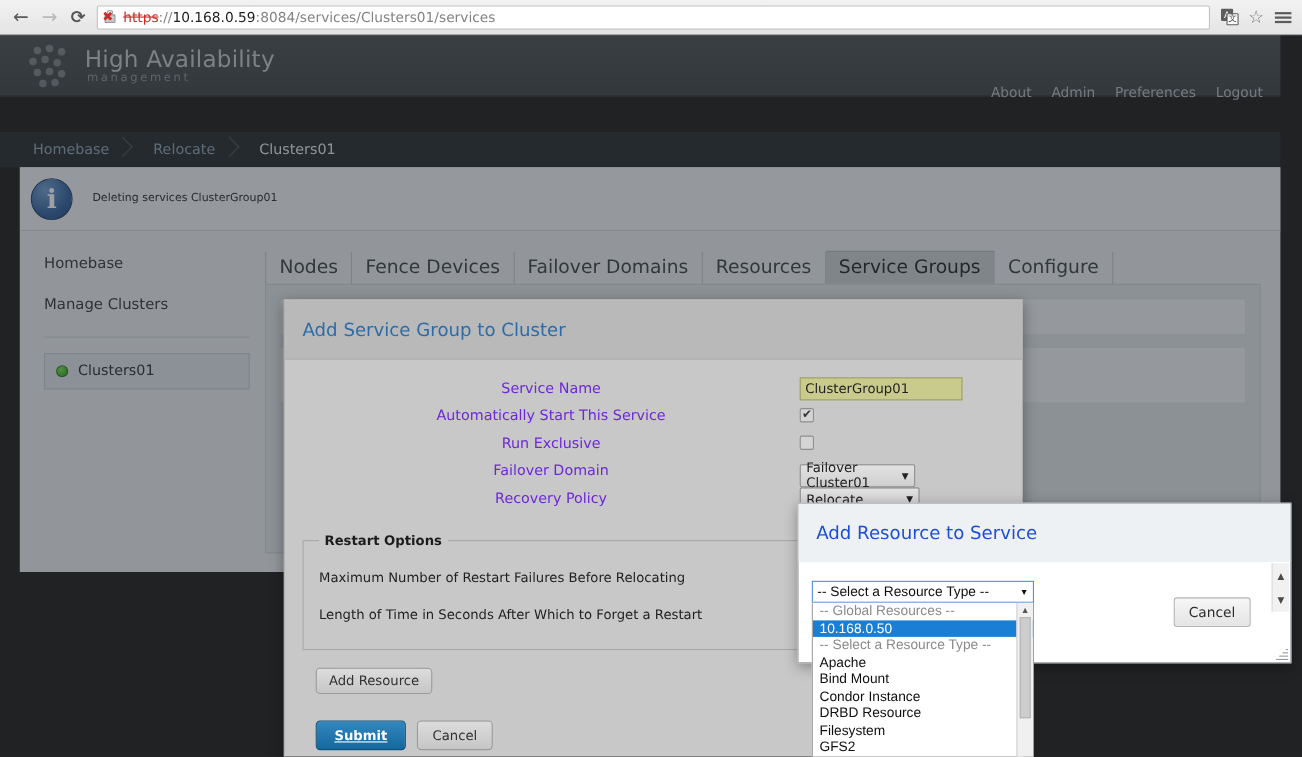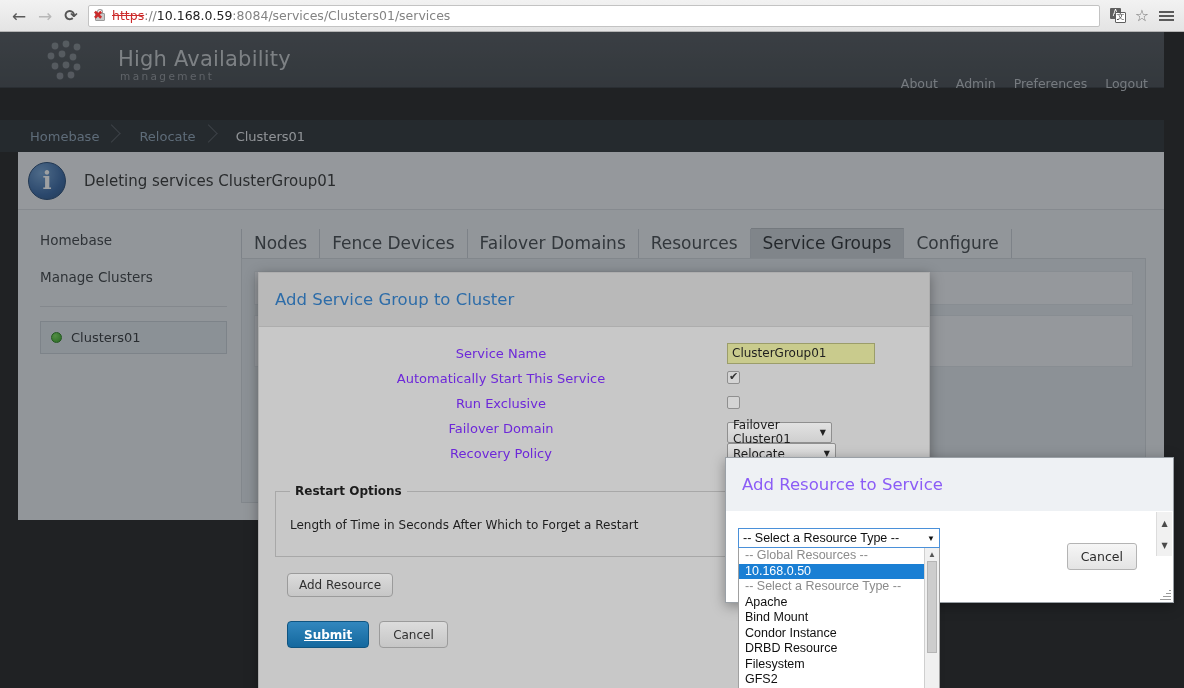--- a/index.html
+++ b/index.html
@@ -99,22 +99,22 @@
     background: #1b1b1b;
     overflow: hidden;
   }
   .app-header {
     position: absolute; left: 0; top: 0;
     width: 1164px; height: 56px;
     background: linear-gradient(#4a4f54, #3d4247);
     border-bottom: 1px solid #2d3135;
   }
   .logo-wrap {
-    position: absolute; left: 46px; top: 6px;
-    display: flex; align-items: flex-end; gap: 20px;
+    position: absolute; left: 25px; top: 6px;
+    display: flex; align-items: flex-start;
   }
   .logo-dots { width: 44px; height: 44px; margin-right: 8px; opacity: .55; }
   .logo-text { padding-top: 4px; }
   .logo-title {
     font-size: 21px; color: #c3c6c9; letter-spacing: .2px;
     font-family: "DejaVu Sans", sans-serif;
   }
   .logo-sub {
     font-size: 10.5px; color: #8d9196; letter-spacing: 2.4px;
     margin-top: -1px; padding-left: 2px;
@@ -164,21 +164,21 @@
   }
   .info-icon {
     width: 38px; height: 38px; border-radius: 50%;
     background: radial-gradient(circle at 34% 28%, #6e9ed1, #2e5f9e 62%, #1d4677);
     border: 1px solid #1b3f6d;
     color: #fff; font-size: 24px; font-weight: bold;
     font-family: "DejaVu Serif", serif;
     display: flex; align-items: center; justify-content: center;
     flex: none; line-height: 1;
   }
-  .alert-text { margin-left: 18px; font-size: 15px; color: #2b2b2b; }
+  .alert-text { margin-left: 18px; font-size: 10px; color: #2b2b2b; }
 
   .body-row { display: flex; height: 310px; }
   .sidebar {
     width: 223px; padding: 22px 14px 0 22px; flex: none;
   }
   .side-link { font-size: 13.5px; color: #34383c; margin-bottom: 21px; }
   .side-div { height: 1px; background: #cfd4d9; margin: 6px 0 14px 0; }
   .side-item {
     background: #dde3e9; border: 1px solid #c3cad1;
     padding: 8px 10px; font-size: 13px; color: #2a2e32;
@@ -307,21 +307,21 @@
     width: 449px; height: 146px;
     background: #fff;
     border: 1px solid #9aa0a6;
     box-shadow: 0 3px 12px rgba(0,0,0,.35);
     z-index: 40;
   }
   .dlg2-head {
     height: 53px; background: #eef1f4;
     display: flex; align-items: center; padding-left: 16px;
   }
-  .dlg2-title { font-size: 16.5px; color: #8b5cf6; }
+  .dlg2-title { font-size: 16.5px; color: #1d4ed8; }
   .dlg2-body { position: relative; height: 92px; }
   .scrollbar {
     position: absolute; right: 1px; top: 1px;
     width: 16px; height: 44px;
     background: #f1f1f1; border-left: 1px solid #dcdcdc;
     display: flex; flex-direction: column;
     align-items: center; justify-content: space-around;
   }
   .scrollbar .arw { font-size: 8px; color: #4b4b4b; }
   .btn-cancel2 {
@@ -540,20 +540,24 @@
           <span class="sel sel-recovery">
             <span>Relocate</span>
             <span class="caret">▼</span>
           </span>
         </div>
       </div>
 
       <fieldset class="restart">
         <legend>Restart Options</legend>
         <div class="fs-row">
+          <div class="fs-label">Maximum Number of Restart Failures Before Relocating</div>
+          <div class="fs-box"></div>
+        </div>
+        <div class="fs-row">
           <div class="fs-label">Length of Time in Seconds After Which to Forget a Restart</div>
           <div class="fs-box"></div>
         </div>
       </fieldset>
 
       <div class="btn btn-add">Add Resource</div>
 
       <div class="footer-btns">
         <div class="btn btn-submit">Submit</div>
         <div class="btn btn-cancel1">Cancel</div>

